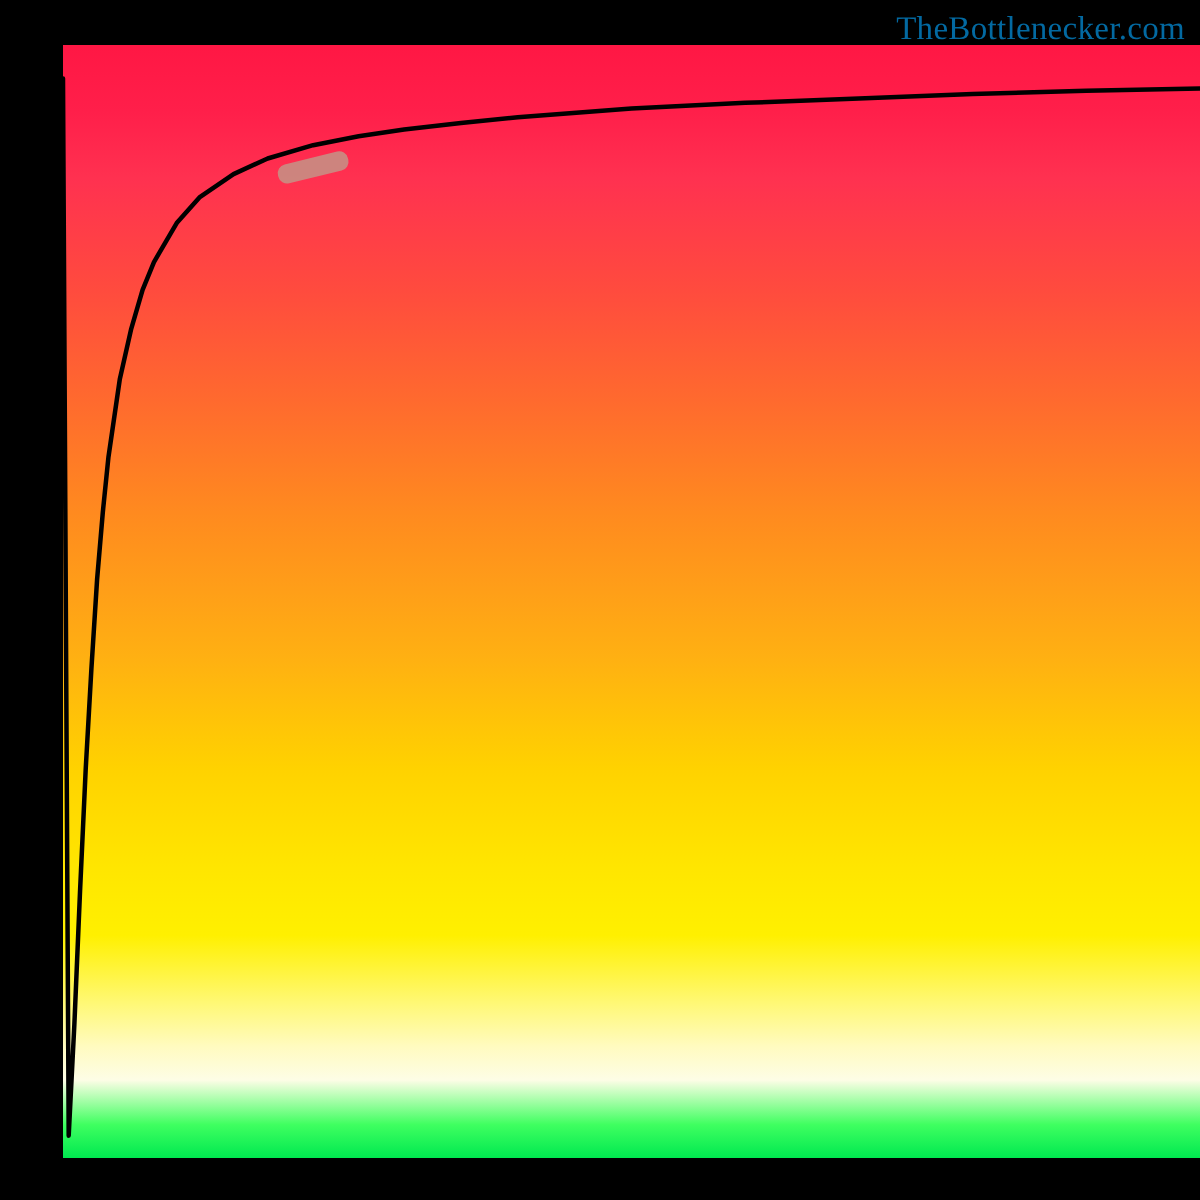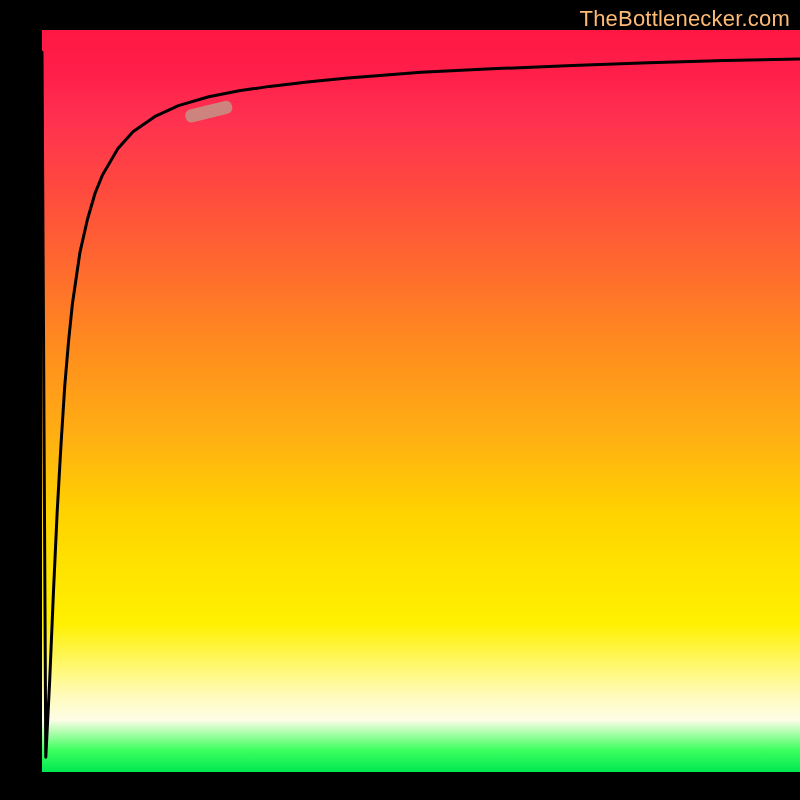--- a/index.html
+++ b/index.html
@@ -37,24 +37,24 @@
       #fffbc0 90%,
       #fdfde6 93%,
       #3fff60 97%,
       #00e850 100%
     );
   }
   .credit {
     position: absolute;
     top: 6px;
     right: 10px;
-    color: #fdba74;
+    color: #0369a1;
     font-size: 22px;
     letter-spacing: 0.2px;
-    font-family: Liberation Sans, sans-serif;
+    font-family: Liberation Serif, serif;
   }
   .curve {
     position: absolute;
     inset: 0;
     width: 100%;
     height: 100%;
     pointer-events: none;
   }
 </style>
 </head>

